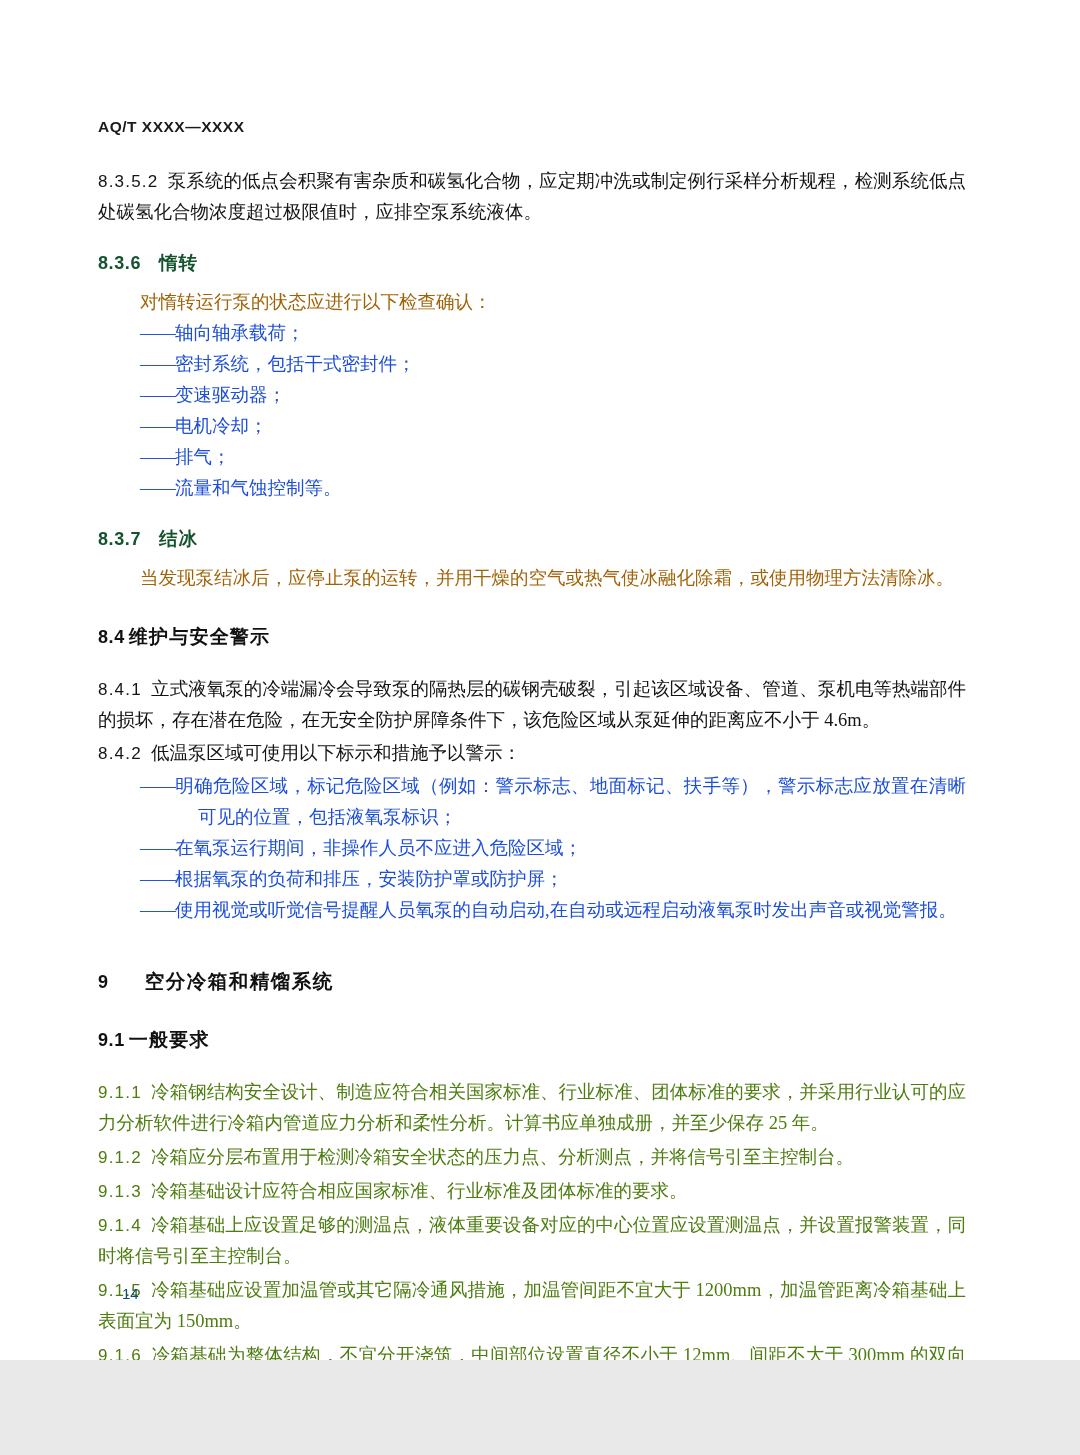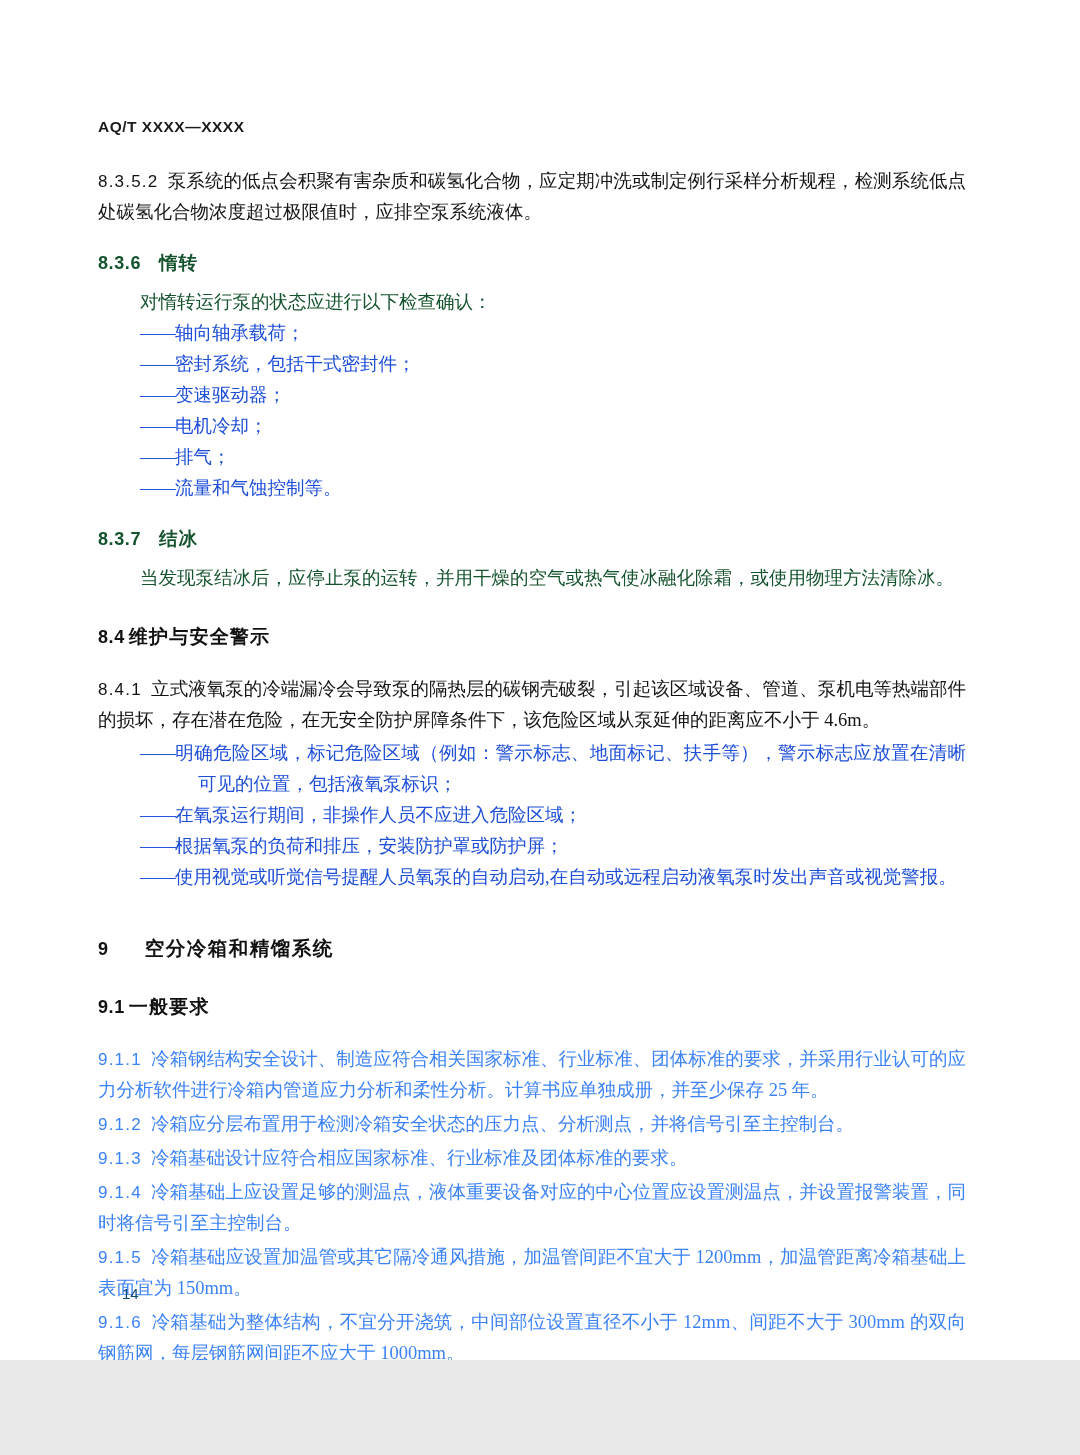--- a/index.html
+++ b/index.html
@@ -86,21 +86,21 @@
     font-size: 19px;
     letter-spacing: 1.2px;
     margin-left: 4px;
   }
   .indent-block {
     margin-left: 42px;
   }
   .plain {
     font-size: 18.5px;
     line-height: 31px;
-    color: #14532d;
+    color: #a16207;
     margin: 0;
     text-align: justify;
   }
   .dash-item {
     font-size: 18.5px;
     line-height: 31px;
     color: #1d4ed8;
     margin: 0;
     text-align: justify;
     text-indent: 0;
@@ -108,21 +108,21 @@
   .dash-item .dash {
     letter-spacing: -1px;
   }
   .dash-wrap {
     padding-left: 58px;
     text-indent: -58px;
   }
   .para-ind {
     font-size: 18.5px;
     line-height: 31px;
-    color: #3b82f6;
+    color: #4d7c0f;
     margin: 0 0 3px 0;
     text-align: justify;
   }
   .spaced { margin-bottom: 14px; }
   .pagenum {
     position: absolute;
     left: 122px;
     bottom: 58px;
     font-family: "Liberation Sans", sans-serif;
     font-size: 15px;
@@ -154,20 +154,21 @@
     <div class="heading"><span>8.3.7</span><span class="cn">结冰</span></div>
 
     <div class="indent-block">
       <p class="plain">当发现泵结冰后，应停止泵的运转，并用干燥的空气或热气使冰融化除霜，或使用物理方法清除冰。</p>
     </div>
 
     <div class="heading-sub"><span>8.4</span><span class="cn">维护与安全警示</span></div>
 
     <p class="para"><span class="num">8.4.1</span>&nbsp;&nbsp;<span>立式液氧泵的冷端漏冷会导致泵的隔热层的碳钢壳破裂，引起该区域设备、管道、泵机电等热端部件的损坏，存在潜在危险，在无安全防护屏障条件下，该危险区域从泵延伸的距离应不小于 4.6m。</span></p>
 
+    <p class="para"><span class="num">8.4.2</span>&nbsp;&nbsp;<span>低温泵区域可使用以下标示和措施予以警示：</span></p>
 
     <div class="indent-block">
       <p class="dash-item dash-wrap"><span class="dash">——</span><span>明确危险区域，标记危险区域（例如：警示标志、地面标记、扶手等），警示标志应放置在清晰可见的位置，包括液氧泵标识；</span></p>
       <p class="dash-item dash-wrap"><span class="dash">——</span><span>在氧泵运行期间，非操作人员不应进入危险区域；</span></p>
       <p class="dash-item dash-wrap"><span class="dash">——</span><span>根据氧泵的负荷和排压，安装防护罩或防护屏；</span></p>
       <p class="dash-item dash-wrap"><span class="dash">——</span><span>使用视觉或听觉信号提醒人员氧泵的自动启动,在自动或远程启动液氧泵时发出声音或视觉警报。</span></p>
     </div>
 
     <div class="heading-major"><span>9</span><span class="cn">空分冷箱和精馏系统</span></div>
 

